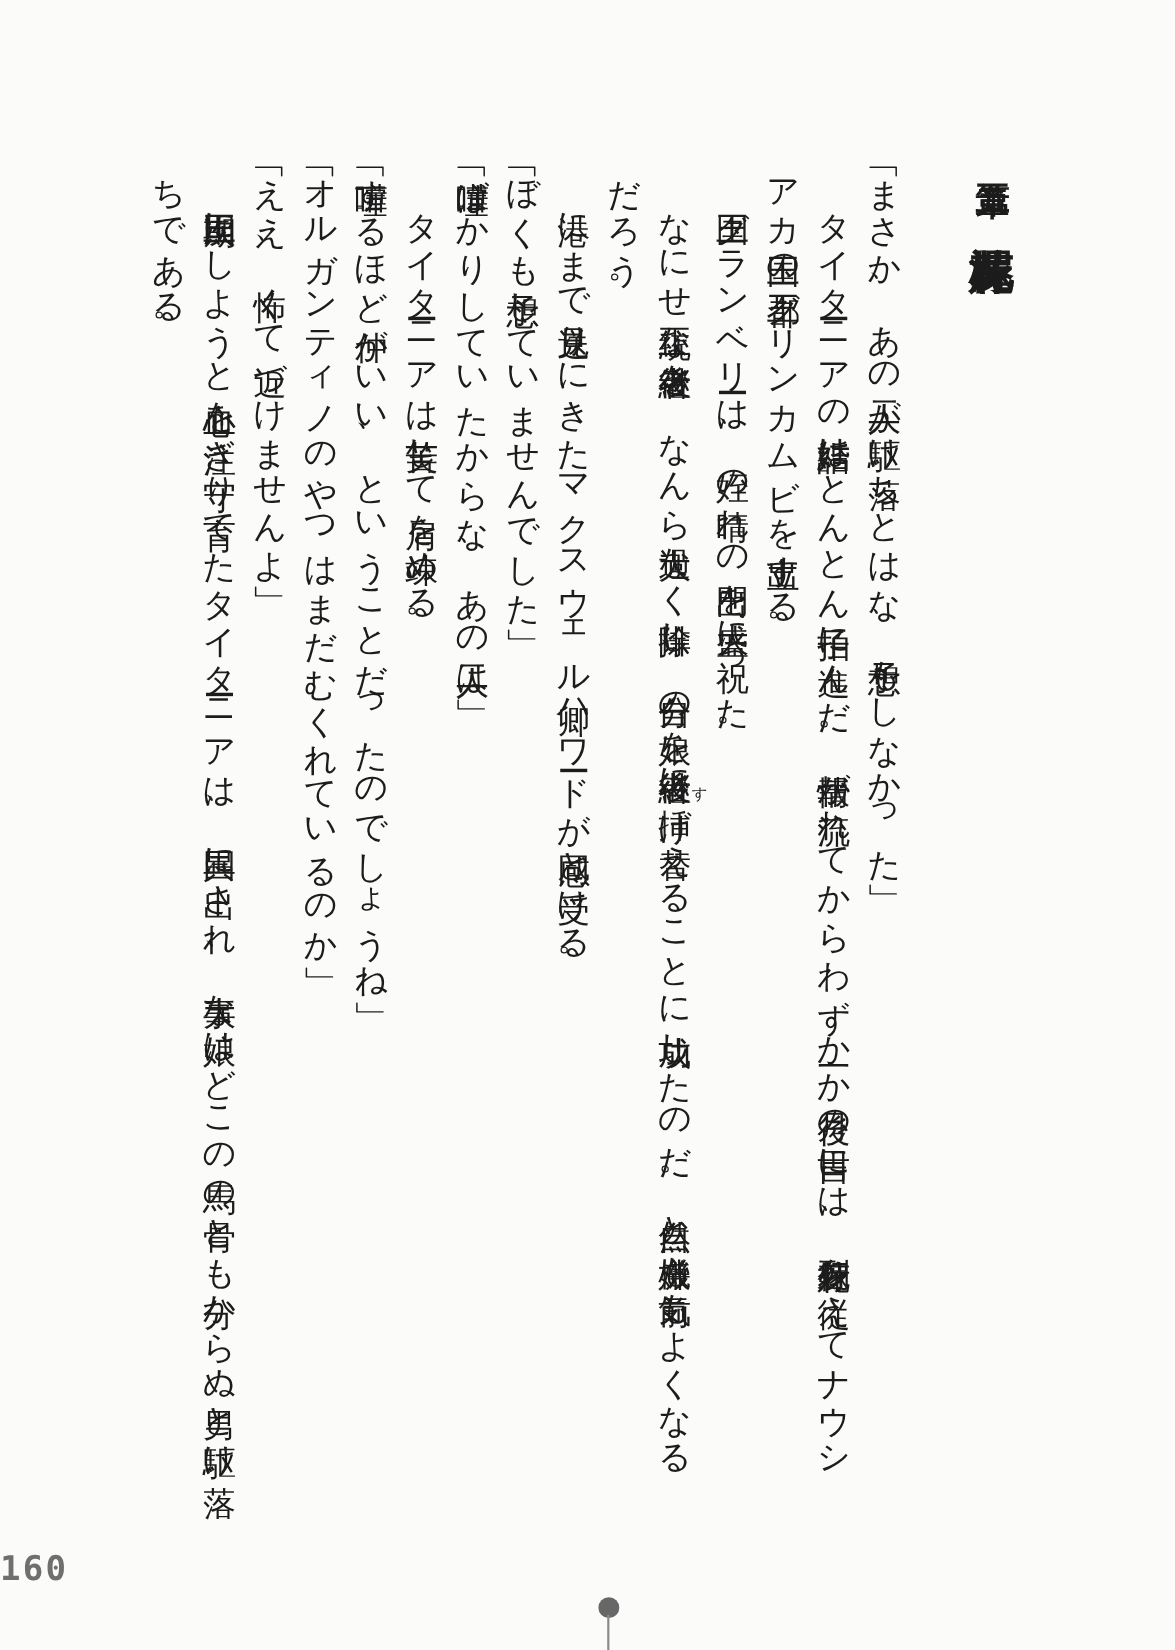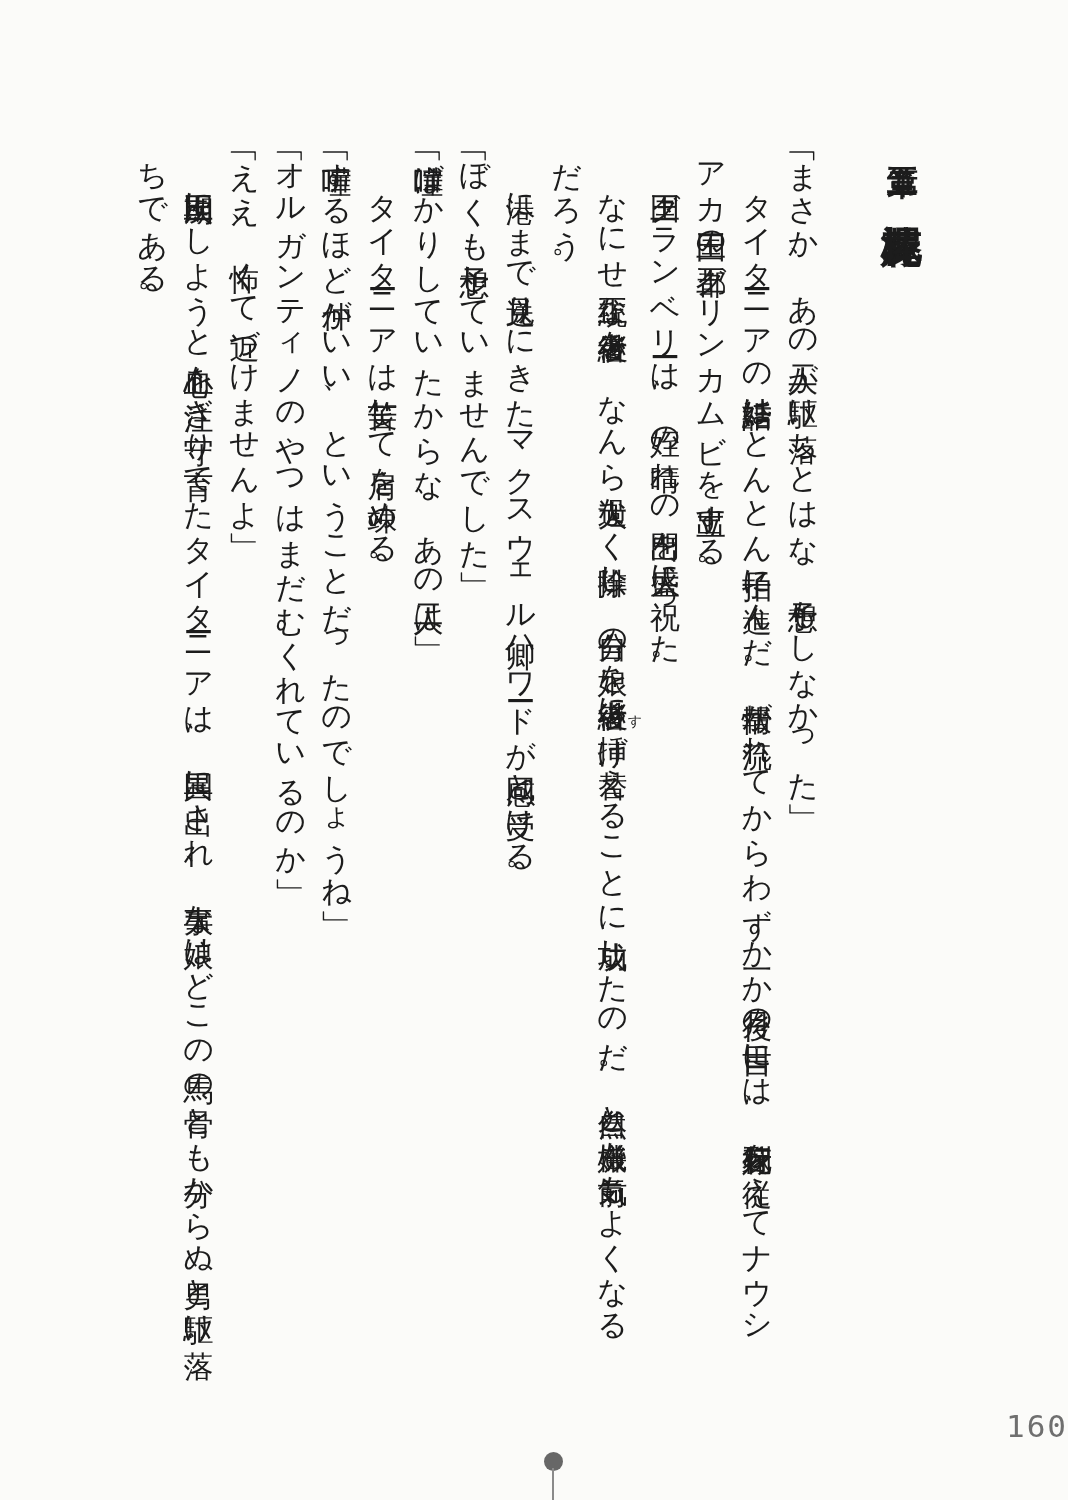--- a/index.html
+++ b/index.html
@@ -36,25 +36,26 @@
   .body-text p.narrative { text-indent:1em; } 
   ruby rt {
     font-size:14px;
     color:#1c1c1c;
     letter-spacing:0;
   }
   .page-number {
     position:absolute;
     left:0; right:0;
     top:1408px;
-    text-align:right;
+    text-align:left;
     font-family:"DejaVu Sans Mono","Liberation Mono",monospace;
     font-size:31px;
     color:#6f6f6f;
     letter-spacing:2px;
+    font-weight:bold;
   }
   .page-marker { position:absolute; left:0; top:0; width:100%; height:100%; pointer-events:none; }
   .marker-dot {
     position:absolute;
     left:544px; top:1452px;
     width:19px; height:19px;
     border-radius:50%;
     background:#676767;
   }
   .marker-line {

